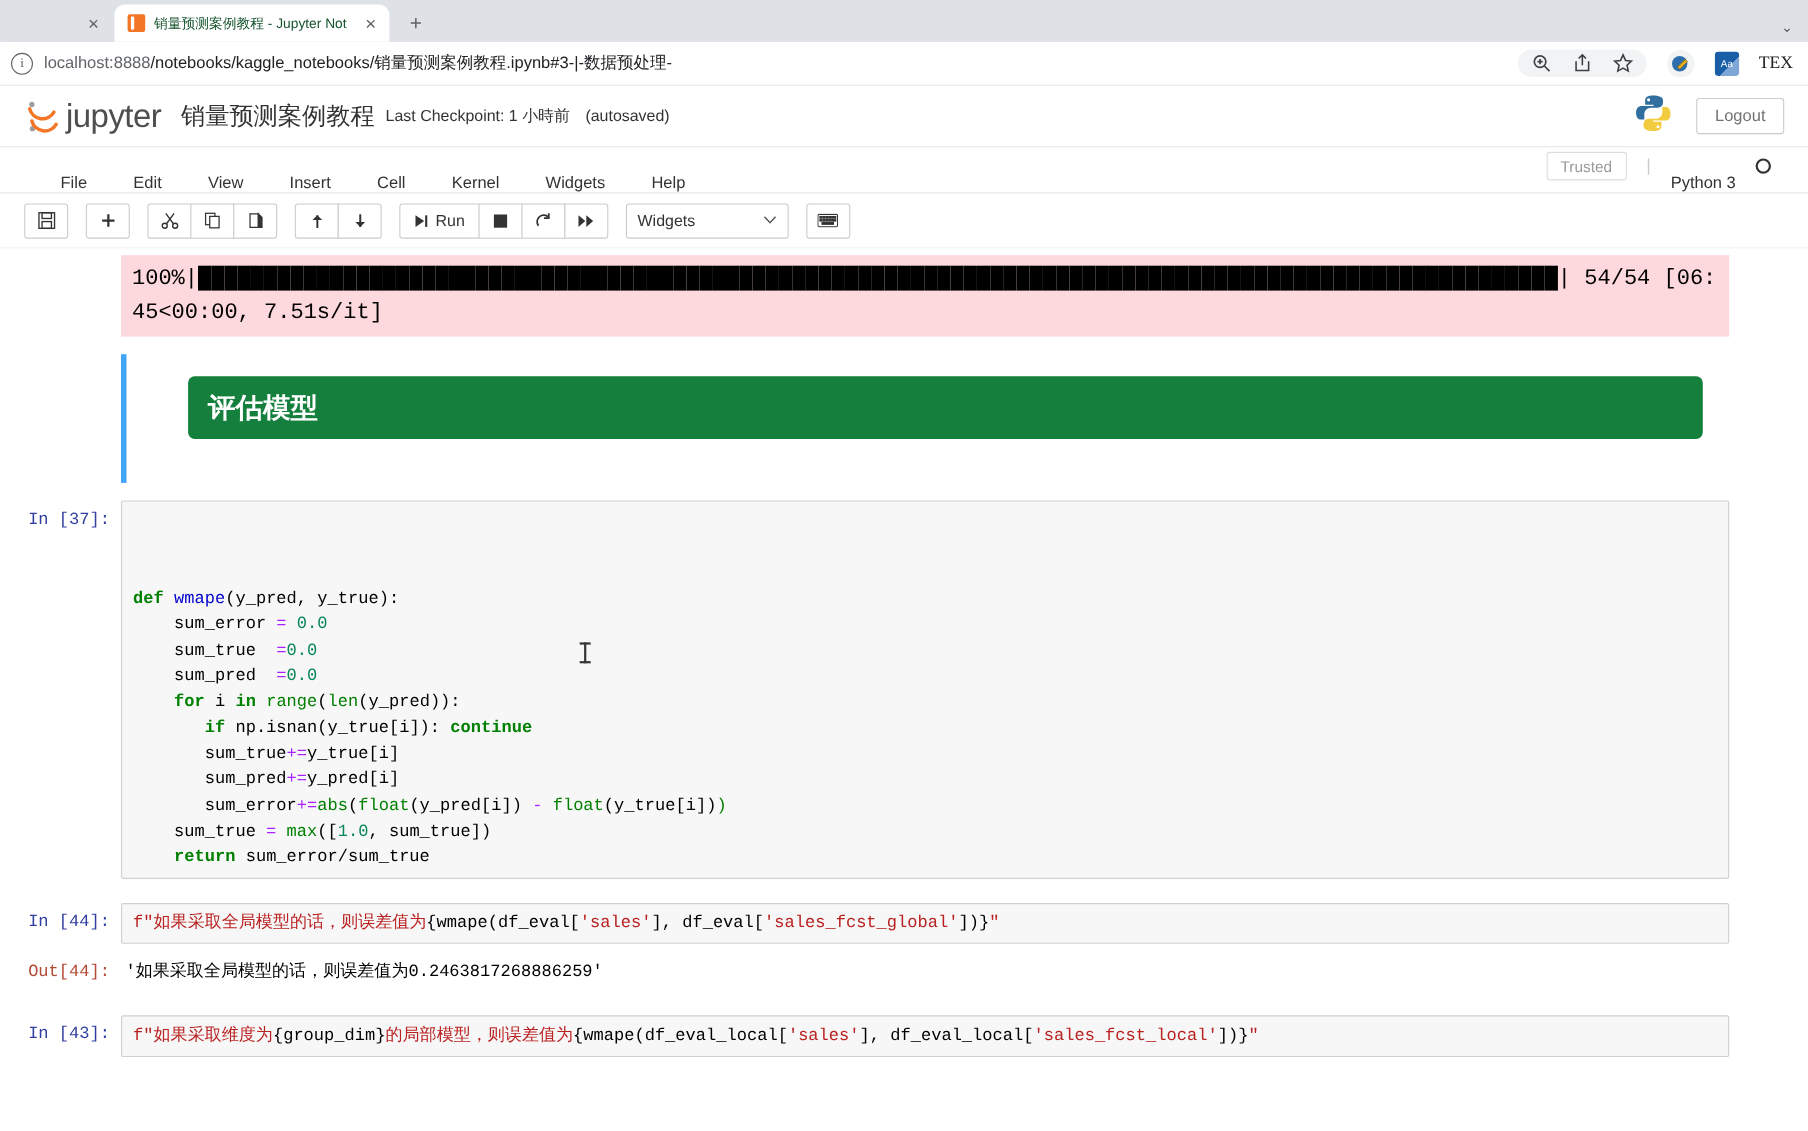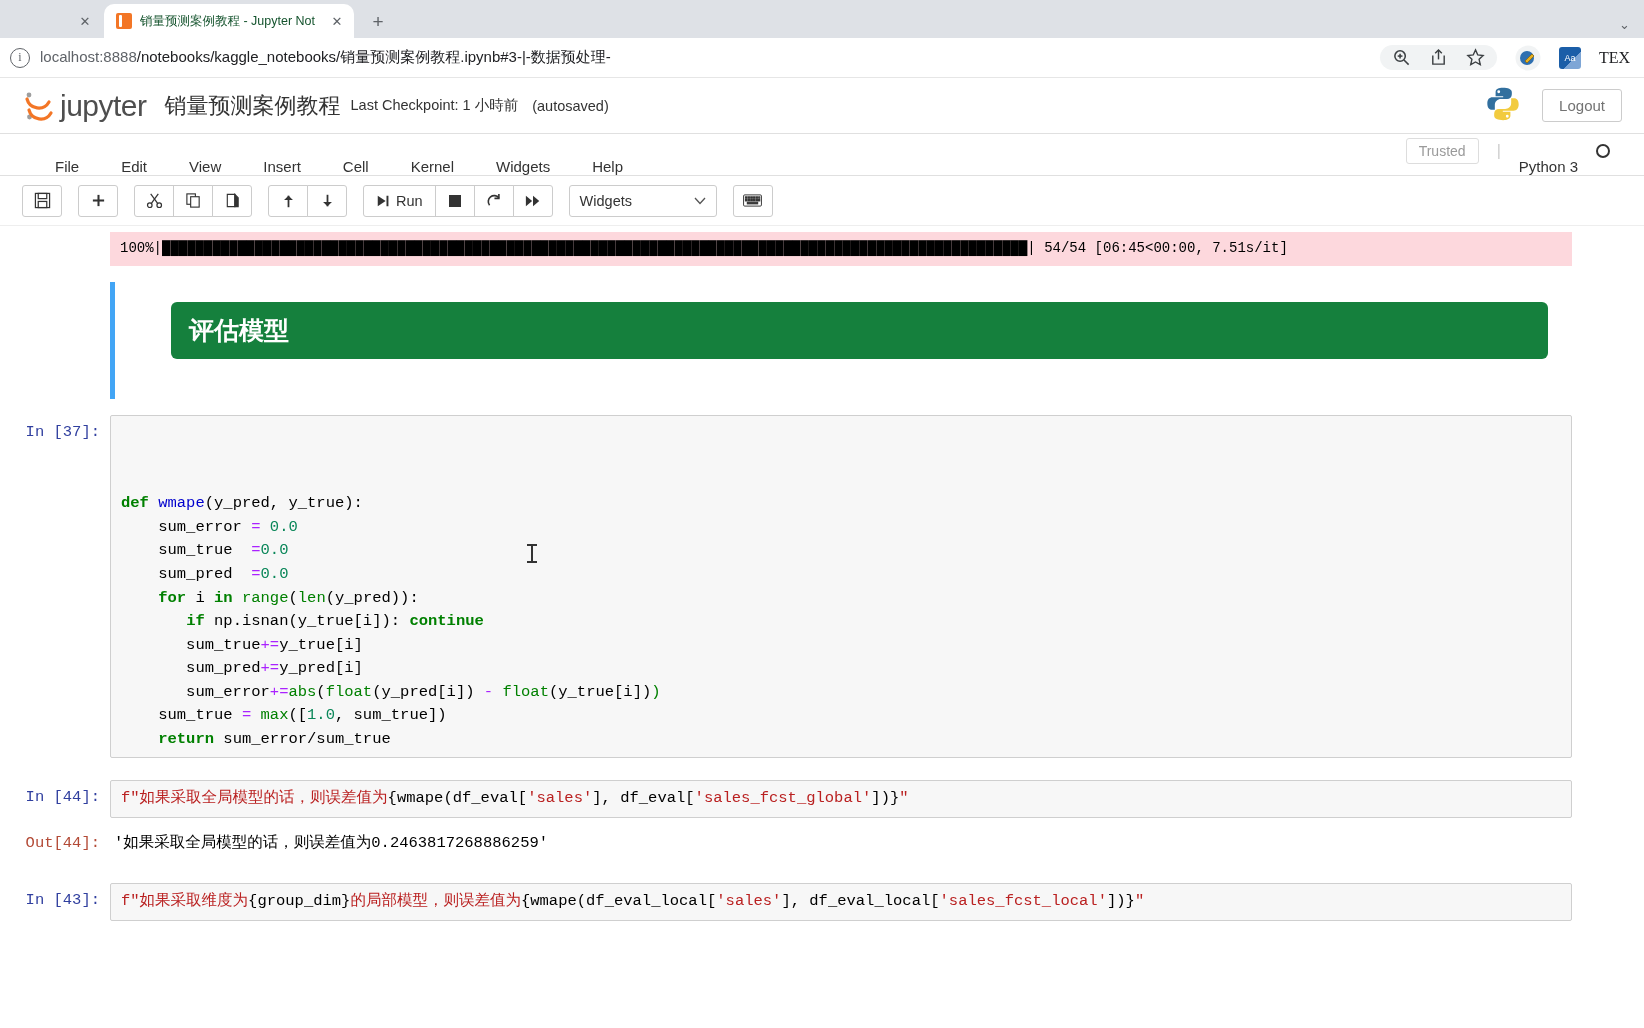--- a/index.html
+++ b/index.html
@@ -166,21 +166,21 @@
     font-family: "Liberation Mono", monospace;
     font-size: 15.5px; color: #303f9f; white-space: nowrap;
   }
   .prompt.out { color: #b34a36; }
   .prompt.blank { color: transparent; }
 
   .output-err {
     background: #fdd8dd; border: none; flex: 1 1 auto;
     padding: 6px 10px; margin-right: 36px;
     font-family: "Liberation Mono", monospace;
-    font-size: 14px; color: #000; line-height: 1.55;
+    font-size: 20px; color: #000; line-height: 1.55;
     white-space: pre-wrap; word-break: break-all;
   }
   .pbar { display: inline-block; letter-spacing: 0px; }
 
   
   .md-cell {
     flex: 1 1 auto; margin-right: 36px;
     border-left: 5px solid #42a5f5;
     padding: 14px 0 18px 0;
   }

